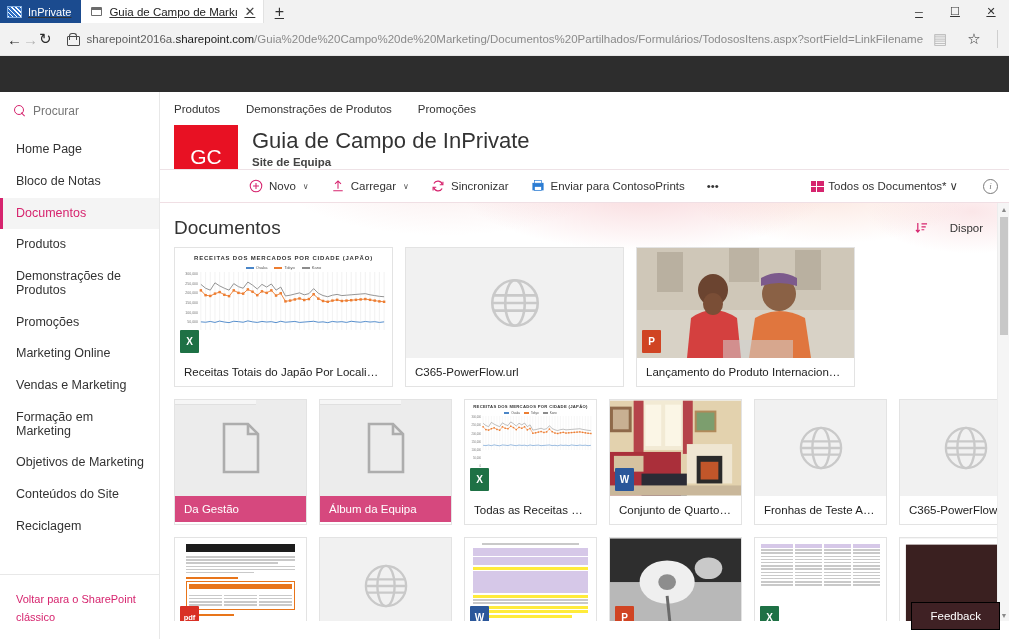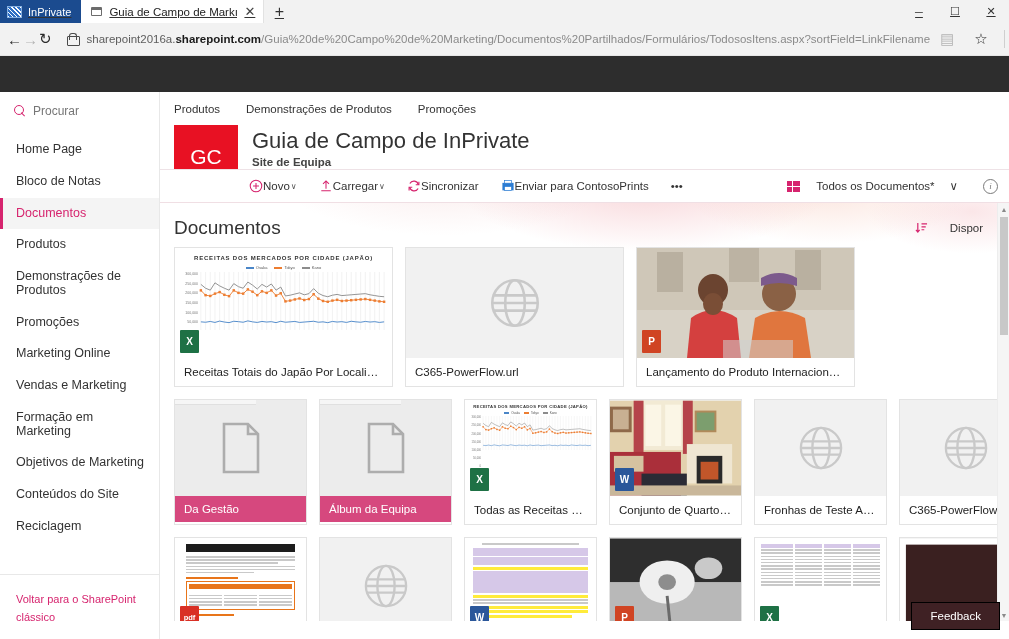--- a/index.html
+++ b/index.html
@@ -70,21 +70,21 @@
   .lock-icon::before {
     content: ""; position: absolute; left: 0; bottom: 0; width: 11px; height: 8px;
     border: 1.3px solid #4a4a4a; border-radius: 1px;
   }
   .lock-icon::after {
     content: ""; position: absolute; left: 2.5px; top: 0; width: 6px; height: 6px;
     border: 1.3px solid #4a4a4a; border-bottom: none;
     border-radius: 3px 3px 0 0;
   }
   .url { color: #8a8a8a; white-space: nowrap; overflow: hidden; }
-  .url b { color: #1a1a1a; font-weight: 700; }
+  .url b { color: #1a1a1a; font-weight: 400; }
   .url .host-pre { color: #5d5d5d; }
   .toolbar-icons { display: flex; align-items: center; gap: 2px; }
 
   
   .suitebar { height: 36px; background: #2d2d2d; }
 
   
   .page { display: flex; height: 547px; position: relative; }
 
   
@@ -152,32 +152,32 @@
   .site-title { font-size: 22px; font-weight: 300; color: #333; line-height: 1.15; }
   .site-sub { font-size: 11.5px; color: #444; margin-top: 3px; font-weight: 600; }
 
   .cmdbar {
     display: flex; align-items: center; height: 34px;
     border-top: 1px solid #eee2e6; border-bottom: 1px solid #f0dfe4;
     padding-left: 78px; position: relative; z-index: 4; background: #fff;
     margin-top: -20px;
   }
   .cmd {
-    display: flex; align-items: center; font-size: 11.5px;
+    display: flex; align-items: center; gap: 6px; font-size: 11.5px;
     padding: 0 11px; height: 34px; color: #333; cursor: pointer;
   }
   .cmd .chev { font-size: 8px; color: #555; margin-left: 1px; }
   .cmd-spacer { flex: 1; }
   .ic { width: 14px; height: 14px; flex: none; display: block; }
   .info-circle {
     width: 15px; height: 15px; border: 1.4px solid #7a7a7a; border-radius: 50%;
     display: flex; align-items: center; justify-content: center;
     font-size: 9px; color: #7a7a7a; font-style: italic; font-family: "Liberation Serif", serif;
   }
-  .viewsel { display: flex; align-items: center; gap: 15px; padding: 0 14px 0 11px;
+  .viewsel { display: flex; align-items: center; gap: 3px; padding: 0 14px 0 11px;
     font-size: 11.5px; cursor: pointer; }
   .grid-glyph { width: 14px; height: 11px; display: grid;
     grid-template-columns: 5px 7px; grid-template-rows: 5px 5px; gap: 1px; flex: none; }
   .grid-glyph i { background: #d6246e; display: block; }
 
   .content-area {
     position: relative; height: 418px; overflow: hidden;
   }
   .hero-wash {
     position: absolute; inset: 0 12px 0 0; pointer-events: none;

